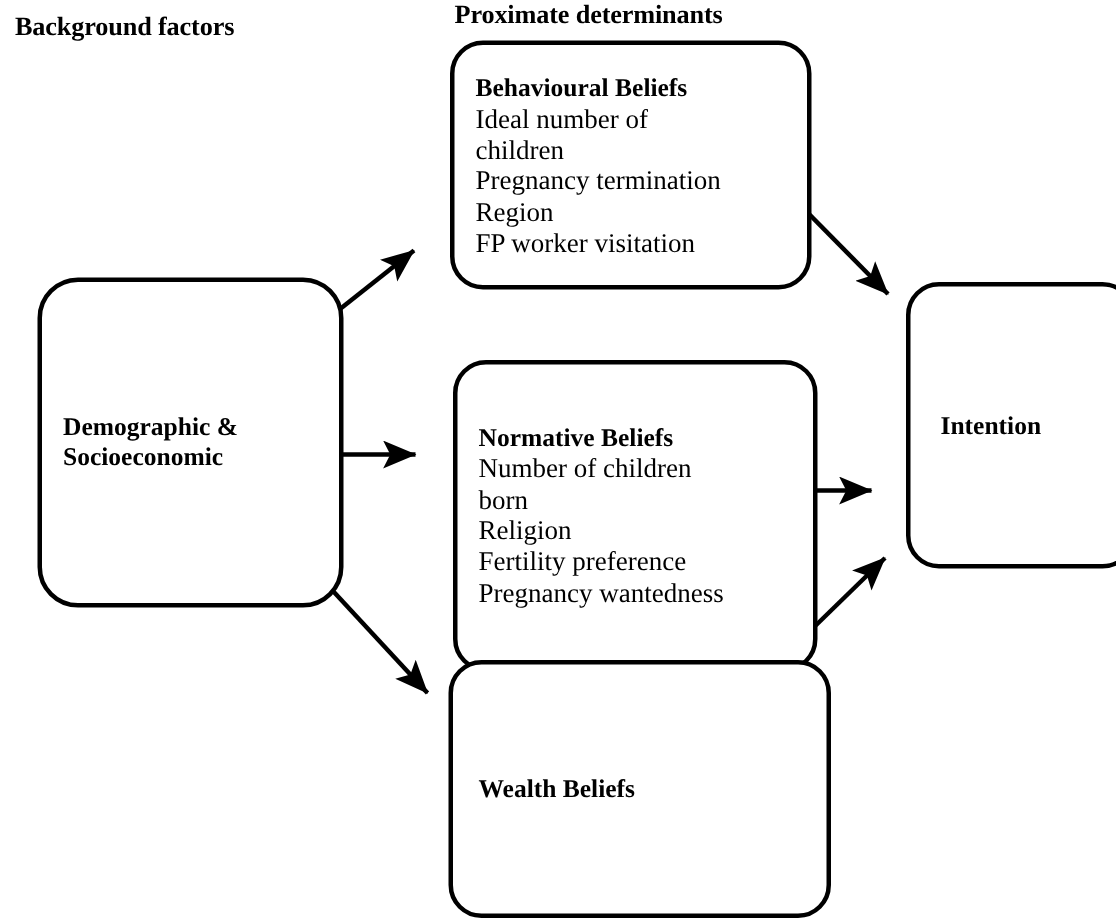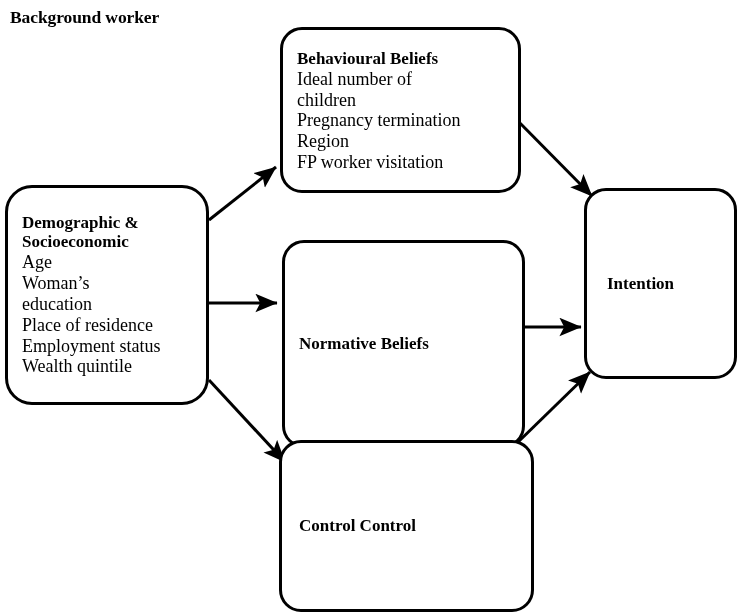--- a/index.html
+++ b/index.html
@@ -29,20 +29,21 @@
 
   .node {
     position: absolute;
     box-sizing: border-box;
     border: 3px solid #000000;
     border-radius: 22px;
     background: #ffffff;
     display: flex;
     flex-direction: column;
     justify-content: center;
+    margin-left: 20px;
   }
   .node .body {
     padding: 0 10px 0 14px;
   }
   .node .title {
     font-weight: bold;
     font-size: 17px;
     line-height: 1.16;
     white-space: pre-line;
   }
@@ -70,22 +71,23 @@
     width: 744px;
     height: 614px;
     pointer-events: none;
   }
 </style>
 </head>
 <body>
 
 <div id="canvas">
 
-  <div class="section-header" id="hdr-background">Background worker</div>
+  <div class="section-header" id="hdr-background">Background factors</div>
 
+  <div class="section-header" id="hdr-proximate">Proximate determinants</div>
 
   <svg id="edges" viewBox="0 0 744 614" xmlns="http://www.w3.org/2000/svg">
     <defs>
       <marker id="ah" markerWidth="9" markerHeight="9" refX="7.2" refY="3.1" orient="auto" markerUnits="strokeWidth">
         <path d="M0,0 L7.4,3.1 L0,6.2 L1.6,3.1 z" fill="#000000"></path>
       </marker>
     </defs>
 
     <line x1="209" y1="220" x2="276" y2="167" stroke="#000000" stroke-width="3" marker-end="url(#ah)"></line>
 
@@ -97,49 +99,48 @@
 
     <line x1="525" y1="327" x2="581" y2="327" stroke="#000000" stroke-width="3" marker-end="url(#ah)"></line>
 
     <line x1="515" y1="445" x2="590" y2="372" stroke="#000000" stroke-width="3" marker-end="url(#ah)"></line>
   </svg>
 
   <div class="node" id="node-demographic">
     <div class="body">
       <div class="title">Demographic &amp;
 Socioeconomic</div>
-      <div class="item">Age
-Woman’s
-education
-Place of residence
-Employment status
-Wealth quintile</div>
     </div>
   </div>
 
   <div class="node" id="node-behavioural">
     <div class="body">
       <div class="title">Behavioural Beliefs</div>
       <div class="item">Ideal number of
 children
 Pregnancy termination
 Region
 FP worker visitation</div>
     </div>
   </div>
 
   <div class="node" id="node-normative">
     <div class="body">
       <div class="title">Normative Beliefs</div>
+      <div class="item">Number of children
+born
+Religion
+Fertility preference
+Pregnancy wantedness</div>
     </div>
   </div>
 
   <div class="node" id="node-control">
     <div class="body">
-      <div class="title">Control Control</div>
+      <div class="title">Wealth Beliefs</div>
     </div>
   </div>
 
   <div class="node" id="node-intention">
     <div class="body">
       <div class="title">Intention</div>
     </div>
   </div>
 
 </div>

